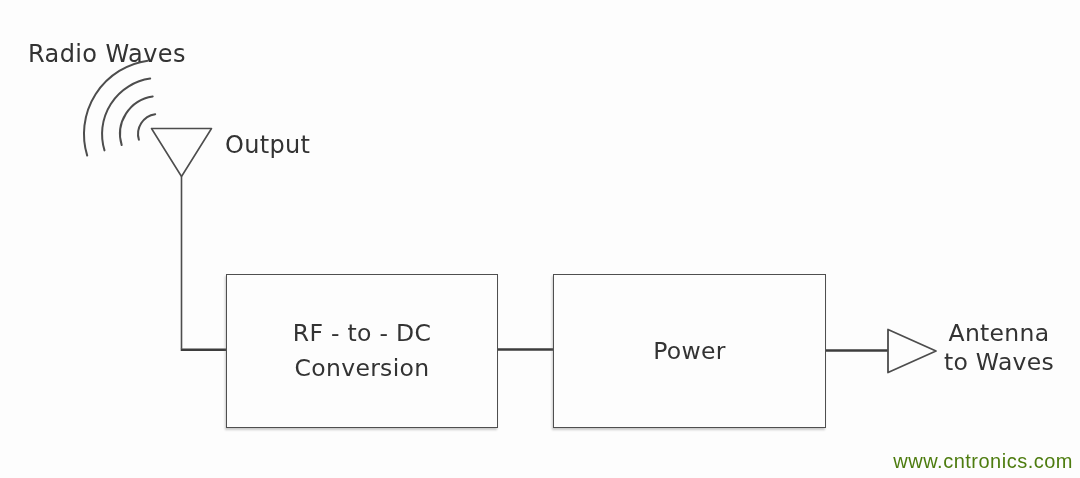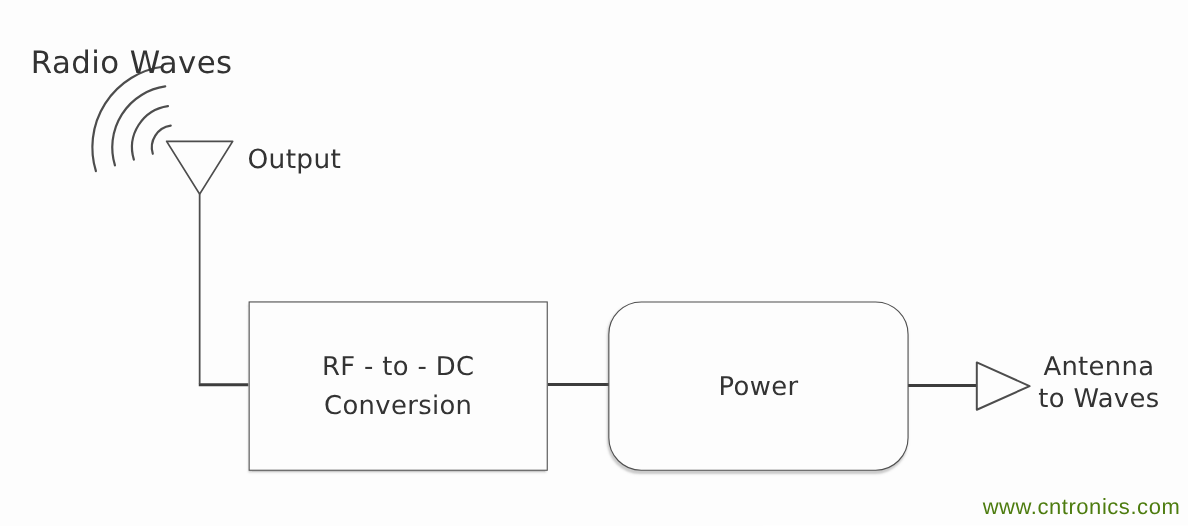--- a/index.html
+++ b/index.html
@@ -24,21 +24,21 @@
     height: 478px;
   }
   .label {
     position: absolute;
     white-space: nowrap;
     color: #333333;
   }
   .radio-waves-label {
     left: 28px;
     top: 40px;
-    font-size: 28px;
+    font-size: 24px;
     letter-spacing: 0.4px;
   }
   .antenna-label {
     left: 225px;
     top: 131px;
     font-size: 24px;
     letter-spacing: 0.3px;
   }
   .block {
     position: absolute;
@@ -59,21 +59,20 @@
     left: 226px;
     top: 274px;
     width: 272px;
     height: 154px;
   }
   .block-power {
     left: 553px;
     top: 274px;
     width: 273px;
     height: 154px;
-    border-radius: 30px;
   }
   .output-label {
     left: 936px;
     top: 319px;
     width: 126px;
     text-align: center;
     font-size: 23.5px;
     line-height: 29px;
     letter-spacing: 0.3px;
     white-space: nowrap;

